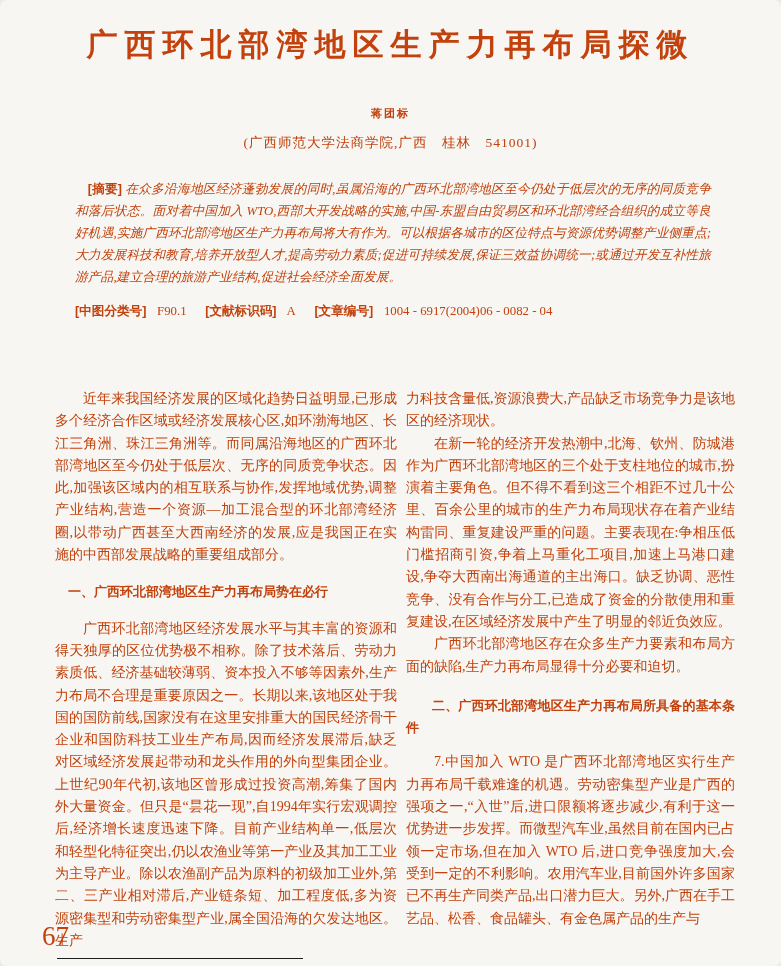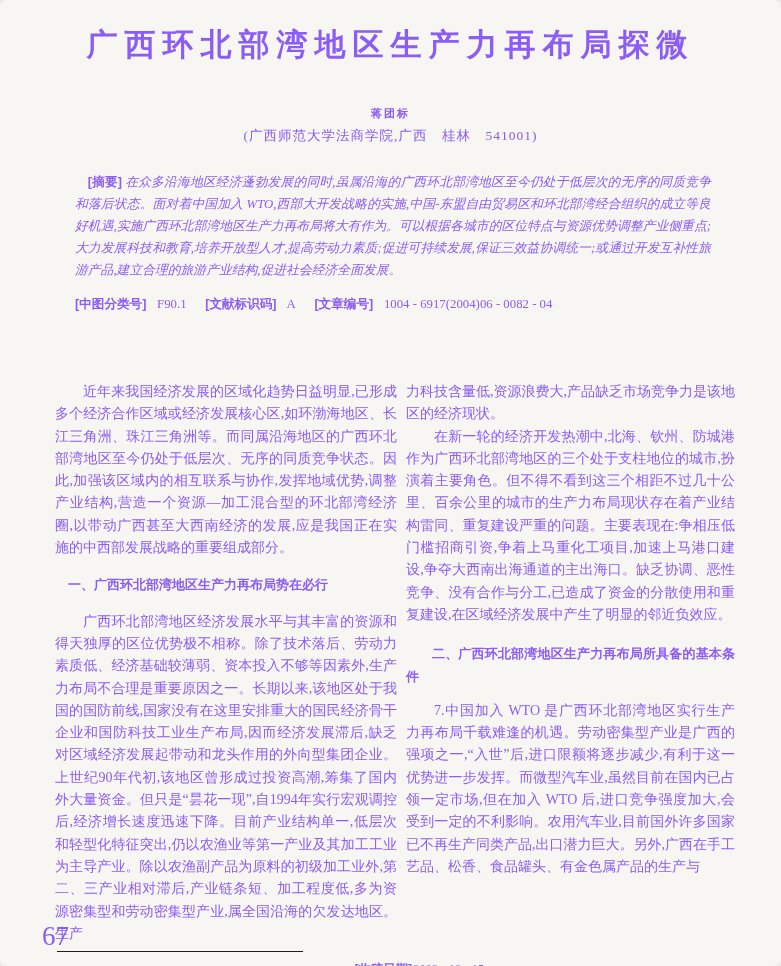--- a/index.html
+++ b/index.html
@@ -4,33 +4,33 @@
 <style>
   html,body{margin:0;padding:0;}
   body{
     width:781px;height:966px;
     background:#eceae6;
     font-family:"Liberation Serif","DejaVu Serif",serif;
   }
   .page{
     position:relative;width:781px;height:966px;overflow:hidden;
     background:#f7f6f2;
-    color:#8b5cf6;
+    color:#c2410c;
     border-radius:7px;
   }
   
   .title{
     margin:0;padding-top:24px;
     text-align:center;
     font-size:31px;font-weight:bold;letter-spacing:7px;
     font-family:"Liberation Serif","DejaVu Serif",serif;
   }
   
   .author{margin-top:40px;text-align:center;font-size:11px;font-weight:bold;letter-spacing:2px;}
-  .affiliation{margin-top:6px;text-align:center;font-size:13.5px;letter-spacing:1px;}
+  .affiliation{margin-top:13px;text-align:center;font-size:13.5px;letter-spacing:1px;}
   
   .meta{margin:26px 58px 0 63px;font-size:12.8px;line-height:22px;text-align:justify;}
   .meta p{margin:12px;}
   .abstract-p{text-indent:1em;}
   .label{font-weight:bold;font-style:normal;font-family:"Liberation Sans","DejaVu Sans",sans-serif;font-size:12.6px;}
   .kai{font-style:italic;}
   .kw-line{margin-top:1px;}
   .kw{margin-right:1.9em;}
   .kw:last-child{margin-right:0;}
   .class-line{margin-top:1px;}
@@ -87,20 +87,21 @@
 
   <div class="columns">
     <div class="col col-left">
       <p>近年来我国经济发展的区域化趋势日益明显,已形成多个经济合作区域或经济发展核心区,如环渤海地区、长江三角洲、珠江三角洲等。而同属沿海地区的广西环北部湾地区至今仍处于低层次、无序的同质竞争状态。因此,加强该区域内的相互联系与协作,发挥地域优势,调整产业结构,营造一个资源—加工混合型的环北部湾经济圈,以带动广西甚至大西南经济的发展,应是我国正在实施的中西部发展战略的重要组成部分。</p>
       <div class="sec-heading">一、广西环北部湾地区生产力再布局势在必行</div>
       <p>广西环北部湾地区经济发展水平与其丰富的资源和得天独厚的区位优势极不相称。除了技术落后、劳动力素质低、经济基础较薄弱、资本投入不够等因素外,生产力布局不合理是重要原因之一。长期以来,该地区处于我国的国防前线,国家没有在这里安排重大的国民经济骨干企业和国防科技工业生产布局,因而经济发展滞后,缺乏对区域经济发展起带动和龙头作用的外向型集团企业。上世纪90年代初,该地区曾形成过投资高潮,筹集了国内外大量资金。但只是“昙花一现”,自1994年实行宏观调控后,经济增长速度迅速下降。目前产业结构单一,低层次和轻型化特征突出,仍以农渔业等第一产业及其加工工业为主导产业。除以农渔副产品为原料的初级加工业外,第二、三产业相对滞后,产业链条短、加工程度低,多为资源密集型和劳动密集型产业,属全国沿海的欠发达地区。生产</p>
     </div>
     <div class="col col-right">
       <p class="cont">力科技含量低,资源浪费大,产品缺乏市场竞争力是该地区的经济现状。</p>
       <p>在新一轮的经济开发热潮中,北海、钦州、防城港作为广西环北部湾地区的三个处于支柱地位的城市,扮演着主要角色。但不得不看到这三个相距不过几十公里、百余公里的城市的生产力布局现状存在着产业结构雷同、重复建设严重的问题。主要表现在:争相压低门槛招商引资,争着上马重化工项目,加速上马港口建设,争夺大西南出海通道的主出海口。缺乏协调、恶性竞争、没有合作与分工,已造成了资金的分散使用和重复建设,在区域经济发展中产生了明显的邻近负效应。</p>
+      <p>广西环北部湾地区存在众多生产力要素和布局方面的缺陷,生产力再布局显得十分必要和迫切。</p>
       <div class="sec-heading wrap2">二、广西环北部湾地区生产力再布局所具备的基本条件</div>
       <p>7.中国加入 WTO 是广西环北部湾地区实行生产力再布局千载难逢的机遇。劳动密集型产业是广西的强项之一,“入世”后,进口限额将逐步减少,有利于这一优势进一步发挥。而微型汽车业,虽然目前在国内已占领一定市场,但在加入 WTO 后,进口竞争强度加大,会受到一定的不利影响。农用汽车业,目前国外许多国家已不再生产同类产品,出口潜力巨大。另外,广西在手工艺品、松香、食品罐头、有金色属产品的生产与</p>
     </div>
   </div>
 
   <div class="footnotes">
     <div class="rule"></div>
     <p>
       <span class="label">[收稿日期]</span><span class="kai">2003 - 12 - 15</span>
     </p>

